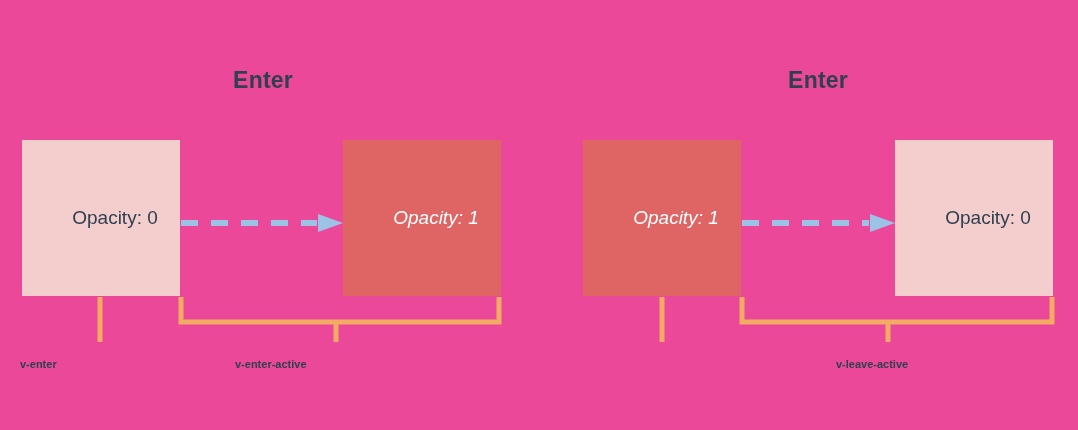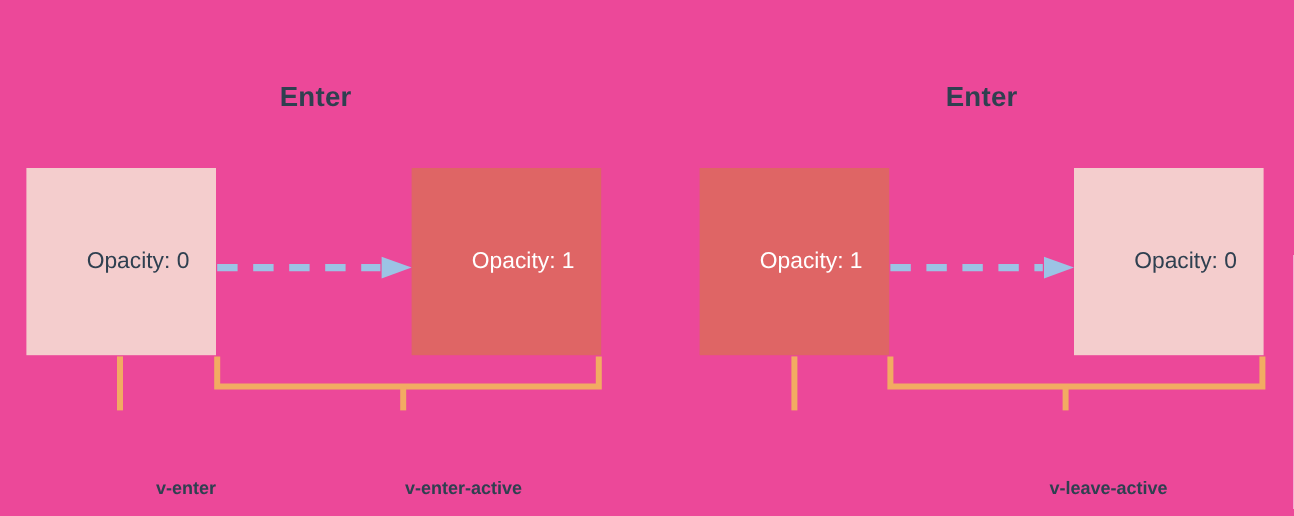--- a/index.html
+++ b/index.html
@@ -48,20 +48,21 @@
     line-height: 24px;
     box-sizing: border-box;
   }
   .state-box.faded {
     background: #f4cdcd;
     color: #2f4050;
   }
   .state-box.solid {
     background: #df6565;
     color: #ffffff;
+    font-style: italic;
   }
   .box-label {
     white-space: nowrap;
     margin-left: 28px;
   }
 
   #box-enter-from  { left: 22px; }
   #box-enter-to    { left: 343px; }
   #box-leave-from  { left: 583px; }
   #box-leave-to    { left: 895px; }
@@ -89,32 +90,31 @@
     width: 1078px;
     height: 430px;
     pointer-events: none;
     overflow: visible;
   }
 
   
   .class-label {
     position: absolute;
     top: 352px;
-    font-size: 15px;
+    font-size: 11px;
     font-weight: bold;
     color: #2f4050;
-    text-align: right;
+    text-align: left;
     line-height: 24px;
     white-space: nowrap;
-    margin-top: 44px;
   }
   #label-v-enter         { left: 20px;  width: 160px; }
   #label-v-enter-active  { left: 235px; width: 200px; }
   #label-v-leave         { left: 583px; width: 160px; }
-  #label-v-leave-active  { left: 773px; width: 200px; }
+  #label-v-leave-active  { left: 836px; width: 200px; }
 </style>
 </head>
 <body>
 
 <div id="canvas">
 
   <svg class="bracket-svg" viewBox="0 0 1078 430" width="1078" height="430">
     <g stroke="#f2ab62" stroke-width="5" fill="none" stroke-linecap="butt">
 
       <line x1="100" y1="297" x2="100" y2="342"></line>

